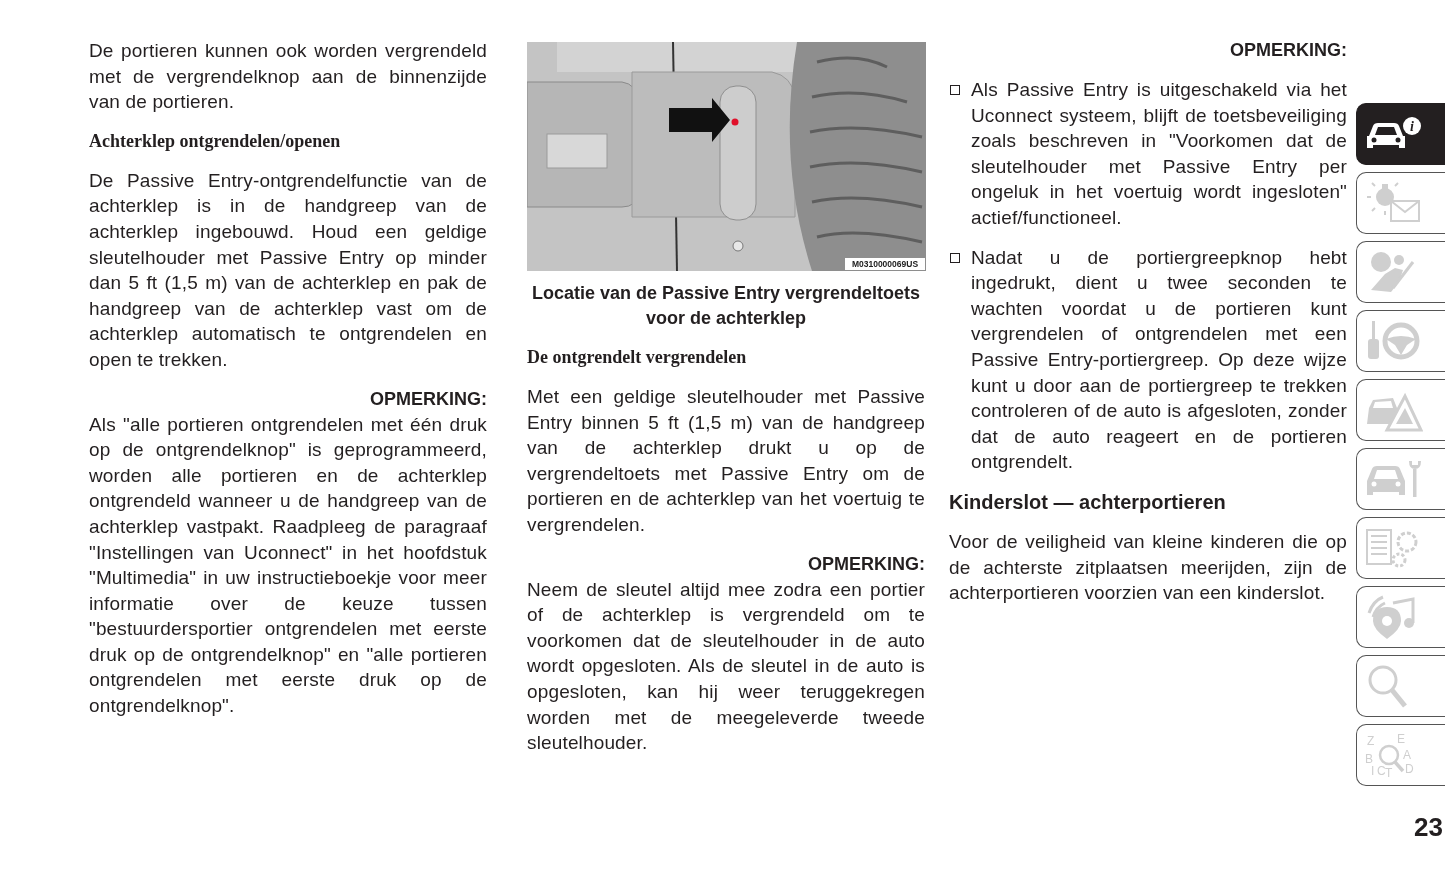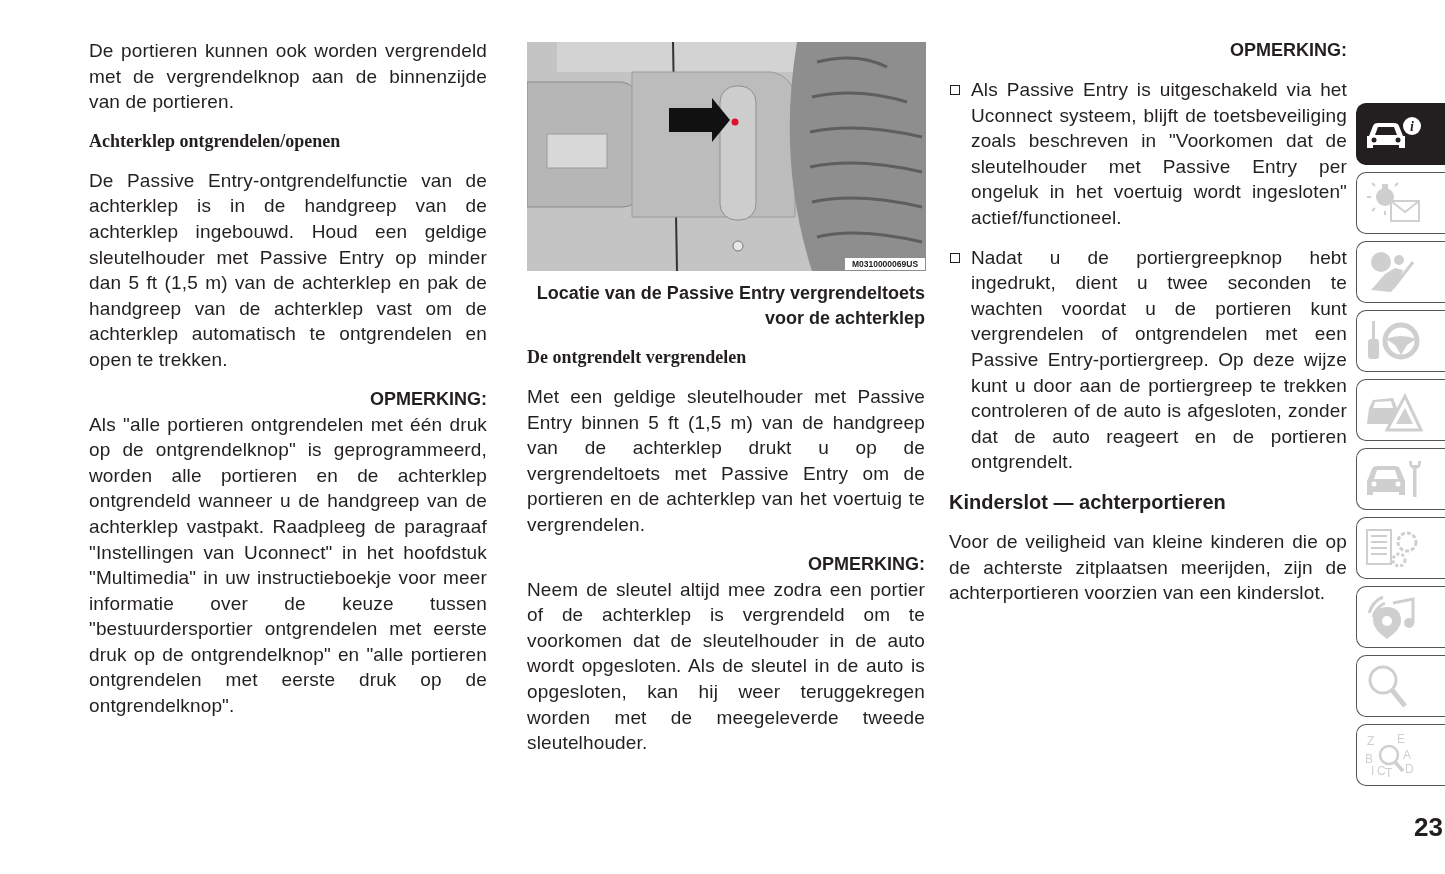--- a/index.html
+++ b/index.html
@@ -10,21 +10,21 @@
   #col2 { left:519px; width:398px;margin-left:8px; }
   #col3 { left:949px; width:398px; }
   p.body { margin:0; font-size:19px; line-height:25.6px; text-align:justify;
            letter-spacing:0.15px; font-stretch:condensed; }
   .h { font-weight:bold; font-size:18px; line-height:25px; margin:0; transform-origin:left;font-family:Liberation Serif, serif; }
   .note { font-weight:bold; font-size:18px; line-height:25px; margin:0;text-align:right; }
   .kinder { font-weight:bold; font-size:20px; line-height:26px; margin:0; }
   .gap-s { height:14px; }
   .figure { width:399px; height:229px; margin-top:4px; position:relative;
             background:linear-gradient(180deg,#cfcfcf 0%,#bdbdbd 40%,#a9a9a9 100%); overflow:hidden; }
-  .caption { font-weight:bold; font-size:18px; line-height:25px; text-align:right; margin:10px 0 0 0; }
+  .caption { font-weight:bold; font-size:18px; line-height:25px; text-align:center; margin:10px 0 0 0; }
   ul.bullets { list-style:none; margin:0; padding:0; }
   ul.bullets li { position:relative; padding-left:22px; margin-bottom:14px; }
   ul.bullets li .box { position:absolute; left:1px; top:8px; width:10px; height:10px;
                        border:1.4px solid #231f20; box-sizing:border-box; }
   .tabs { position:absolute; left:1356px; top:103px; width:89px; }
   .tab { height:62px; margin-bottom:7px; border:1.5px solid #555; border-right:none;
          border-radius:10px 0 0 10px; box-sizing:border-box; background:#fff;
          display:flex; align-items:center; padding-left:6px; }
   .tab.active { background:#231f20; border-color:#231f20; }
   .tab svg { display:block; }

